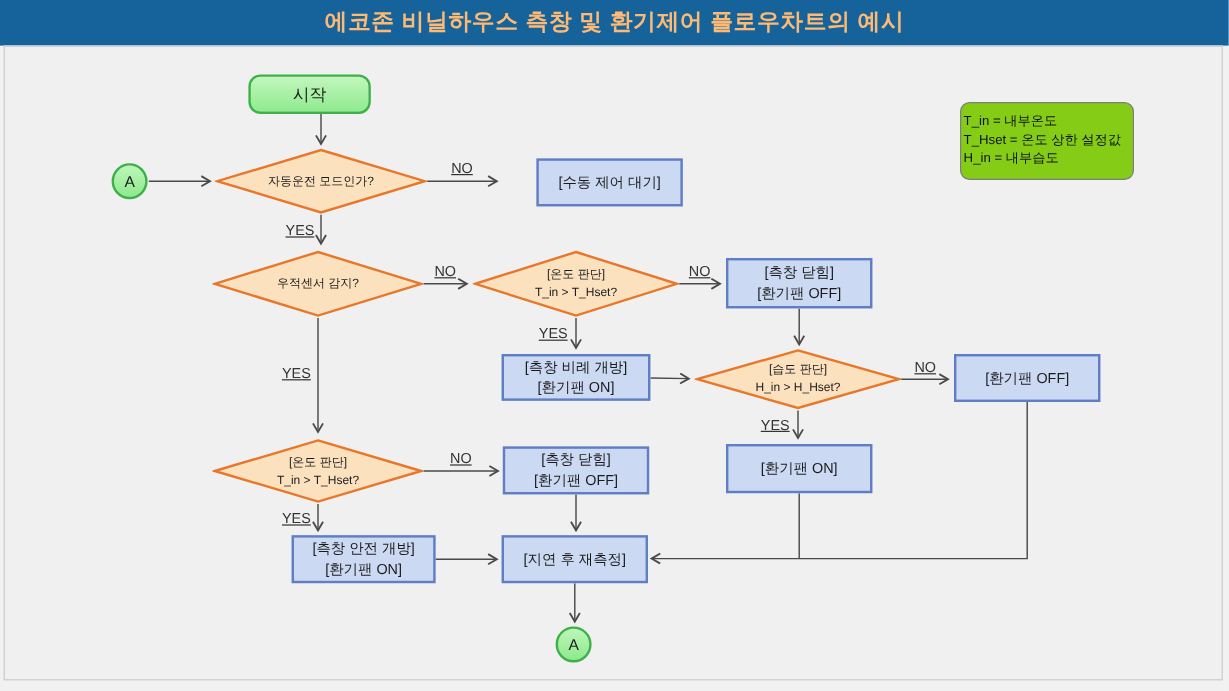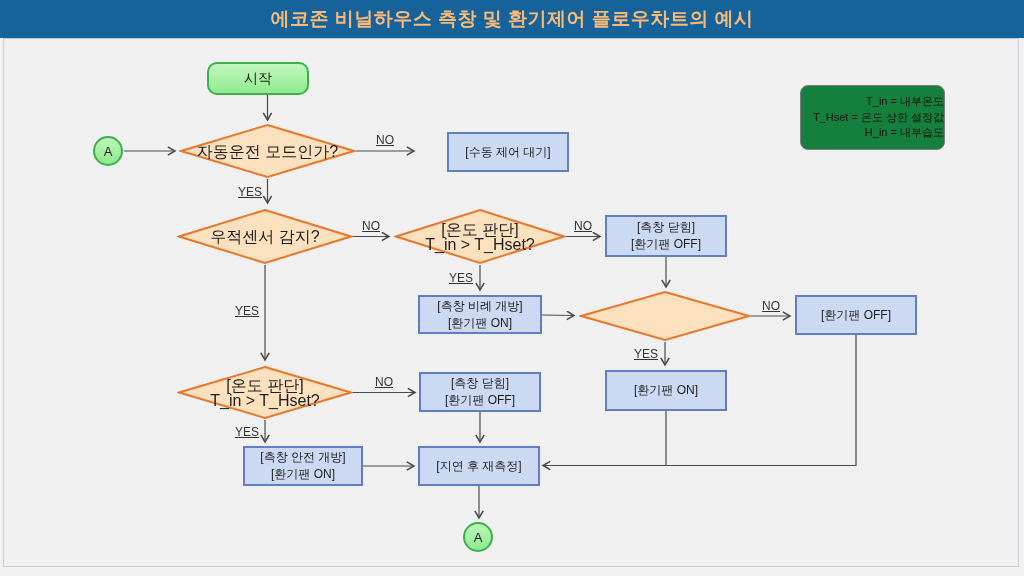--- a/index.html
+++ b/index.html
@@ -11,35 +11,35 @@
   .panel{position:absolute;left:3px;top:38px;width:1016px;height:529px;
        background:#f0f0f0;border:1px solid #c6ccd2;box-sizing:border-box;}
   svg.wires{position:absolute;left:0;top:0;width:1024px;height:576px;pointer-events:none;}
   svg.wires path{stroke:#4a4a4a;stroke-width:1.2;fill:none;}
   .node{position:absolute;display:flex;align-items:center;justify-content:center;
        text-align:center;box-sizing:border-box;color:#1b1b1b;}
   .process{background:#ccd9f3;border:2px solid #5f7ec6;flex-direction:column;
        font-size:12px;line-height:17px;}
   .diamond{background:transparent;}
   .diamond svg{position:absolute;left:0;top:0;}
-  .diamond .dlabel{position:relative;z-index:1;font-size:16px;line-height:15px;
+  .diamond .dlabel{position:relative;z-index:1;font-size:10px;line-height:15px;
        display:flex;flex-direction:column;}
   .diamond polygon{fill:#fce1bf;stroke:#e8772a;stroke-width:2;}
   .terminal{background:linear-gradient(180deg,#c2f7bc 0%,#90ea90 100%);
        border:2px solid #3cb04a;border-radius:10px;font-size:14px;}
   .connector{width:30px;height:30px;border-radius:50%;
        background:linear-gradient(180deg,#bdf6b8 0%,#8ee98e 100%);
        border:2px solid #3cb04a;font-size:13px;}
   .edge-label{position:absolute;font-size:12px;color:#333;text-decoration:underline;}
   .edge-label.r{text-align:right;}
   .edge-label.c{text-align:center;}
   .legend{position:absolute;left:800px;top:85px;width:145px;height:65px;
-       background:#15803d;border:1.5px solid #7d7d7d;border-radius:8px;
+       background:#84cc16;border:1.5px solid #7d7d7d;border-radius:8px;
        box-sizing:border-box;padding:8px 0 0 2px;display:flex;flex-direction:column;
-       font-size:11px;line-height:15.5px;color:#111;text-align:right;}
+       font-size:11px;line-height:15.5px;color:#111;}
 </style>
 </head>
 <body>
 
 <div class="titlebar">
   <span class="t">에코존 비닐하우스 측창 및 환기제어 플로우차트의 예시</span>
 </div>
 
 <div class="panel"></div>
 
@@ -107,20 +107,24 @@
   <div class="dlabel">
     <span>[온도 판단]</span>
     <span>T_in &gt; T_Hset?</span>
   </div>
 </div>
 
 <div class="node diamond" style="left:579px;top:290px;width:172px;height:52px;">
   <svg width="172" height="52">
     <polygon points="86,2 170,26 86,50 2,26"></polygon>
     </svg>
+  <div class="dlabel">
+    <span>[습도 판단]</span>
+    <span>H_in &gt; H_Hset?</span>
+  </div>
 </div>
 
 <div class="node diamond" style="left:177px;top:365px;width:176px;height:55px;">
   <svg width="176" height="55">
     <polygon points="88,2 174,27.5 88,53 2,27.5"></polygon>
     </svg>
   <div class="dlabel">
     <span>[온도 판단]</span>
     <span>T_in &gt; T_Hset?</span>
   </div>

